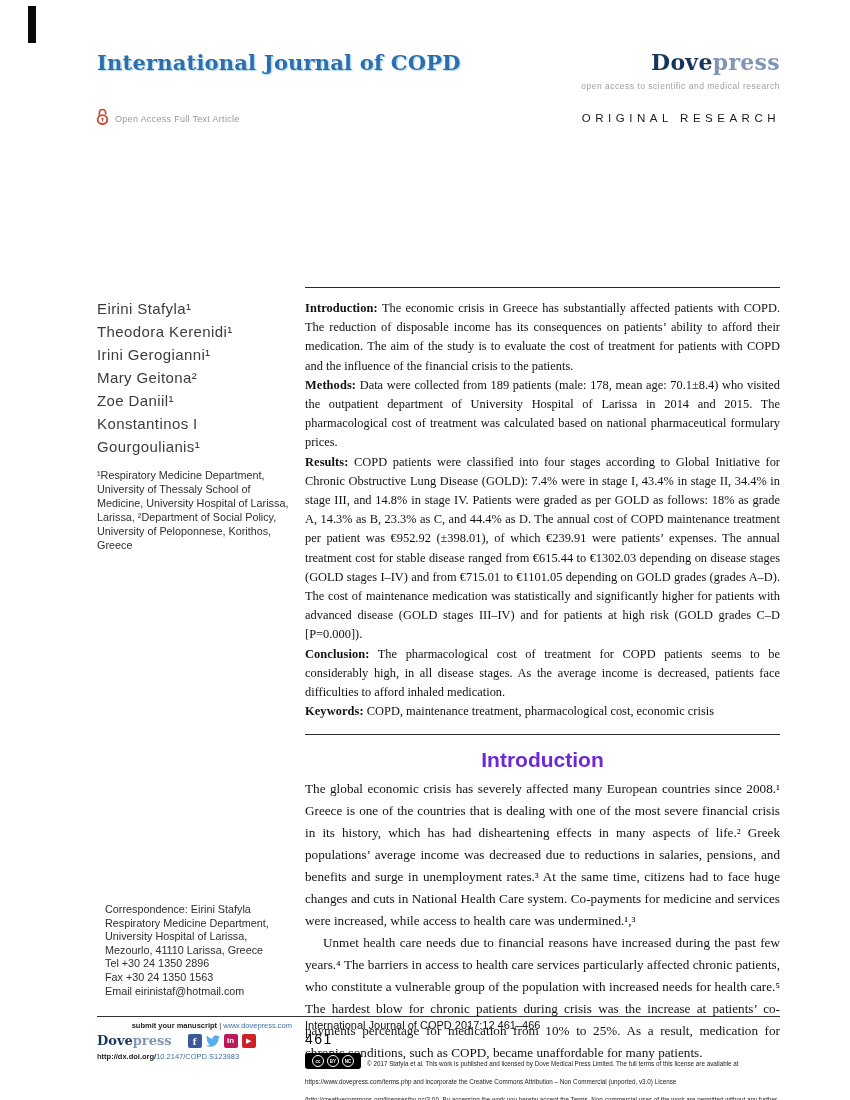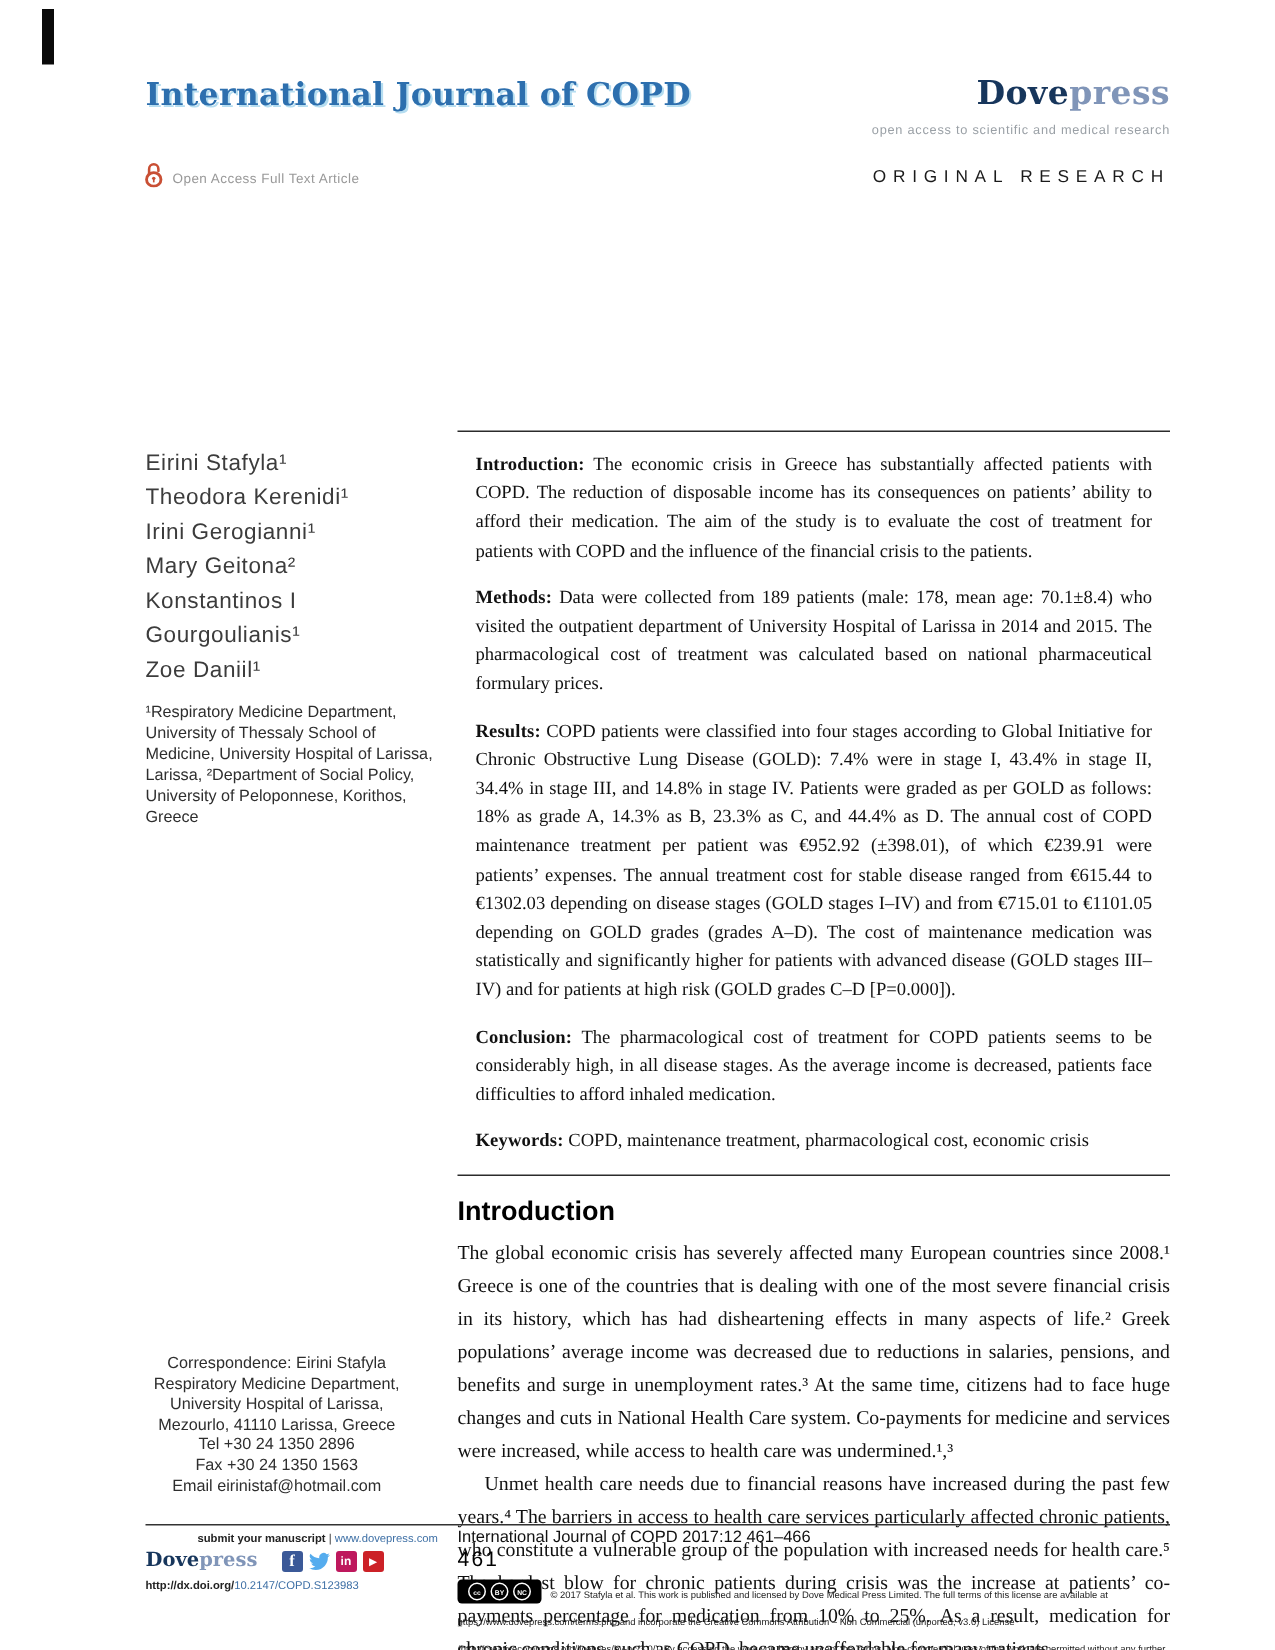--- a/index.html
+++ b/index.html
@@ -38,31 +38,31 @@
   .authors {
     position:absolute; left:97px; top:297px; width:205px;
     font-family:"Liberation Sans", sans-serif; font-size:15px; line-height:23px;
     color:#3c3c3c; letter-spacing:0.4px;
   }
   .affiliations {
     position:absolute; left:97px; top:468px; width:198px;
     font-family:"Liberation Sans", sans-serif; font-size:10.8px; line-height:14px; color:#2e2e2e;
   }
   .correspondence {
-    position:absolute; left:82px; top:903px; width:205px;
-    font-family:"Liberation Sans", sans-serif; font-size:10.8px; line-height:13.6px; color:#2e2e2e;text-align:center;
+    position:absolute; left:105px; top:903px; width:205px;
+    font-family:"Liberation Sans", sans-serif; font-size:10.8px; line-height:13.6px; color:#2e2e2e;
   }
 
   
   .right-col { position:absolute; left:305px; top:287px; width:475px; }
   .top-rule { border:none; border-top:1.6px solid #2b2b2b; margin:0 0 11px 0; }
-  .abstract p { margin:12px; font-size:12.4px; line-height:19.2px; text-align:justify; color:#111; }
+  .abstract p { margin:0; font-size:12.4px; line-height:19.2px; text-align:justify; color:#111; }
   .abstract b { letter-spacing:0.1px; }
   .kw-rule { border:none; border-top:1.5px solid #2b2b2b; margin:13px 0 0 0; }
-  .intro-heading { font-family:"Liberation Sans", sans-serif; font-size:18px; font-weight:bold; color:#000000; margin:13px 0 6px 0; }
+  .intro-heading { font-family:"Liberation Sans", sans-serif; font-size:21px; font-weight:bold; color:#6d28d9; margin:13px 0 6px 0;text-align:center; }
   .intro p { margin:0; font-size:13.2px; line-height:22px; text-align:justify; color:#111; }
   .intro p.indent { text-indent:18px; }
 
   
   .footer-rule { position:absolute; left:97px; top:1016px; width:683px; border:none; border-top:1.2px solid #333; margin:0; }
   .footer-left { position:absolute; left:97px; top:1021px; width:195px; font-family:"Liberation Sans", sans-serif; }
   .submit-line { font-size:7.5px; color:#333;text-align:right; }
   .submit-line .bold { font-weight:bold; color:#222; }
   .submit-line .url { color:#3d6fa5; }
   .social-row { display:flex; align-items:center; margin-top:3px; }
@@ -120,22 +120,22 @@
   </div>
 
   <div class="article-type">ORIGINAL RESEARCH</div>
 
 
   <div class="authors">
     <div>Eirini Stafyla¹</div>
     <div>Theodora Kerenidi¹</div>
     <div>Irini Gerogianni¹</div>
     <div>Mary Geitona²</div>
+    <div>Zoe Daniil¹</div>
     <div>Konstantinos I Gourgoulianis¹</div>
-    <div>Zoe Daniil¹</div>
   </div>
 
   <div class="affiliations">¹Respiratory Medicine Department, University of Thessaly School of Medicine, University Hospital of Larissa, Larissa, ²Department of Social Policy, University of Peloponnese, Korithos, Greece</div>
 
   <div class="correspondence">
     <div>Correspondence: Eirini Stafyla</div>
     <div>Respiratory Medicine Department,</div>
     <div>University Hospital of Larissa,</div>
     <div>Mezourlo, 41110 Larissa, Greece</div>
     <div>Tel +30 24 1350 2896</div>

